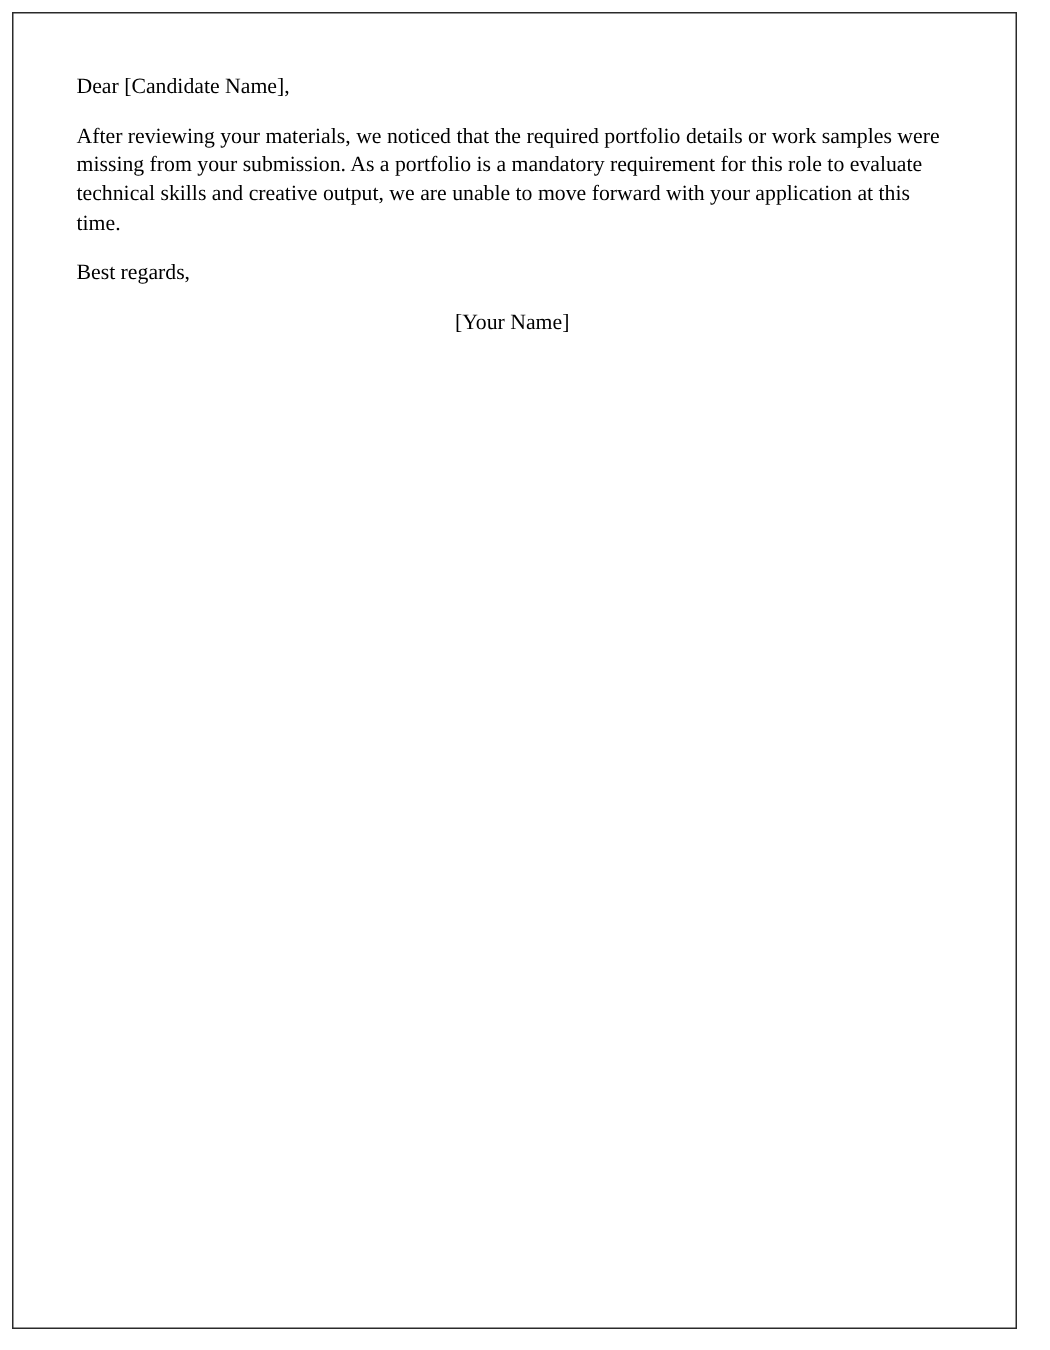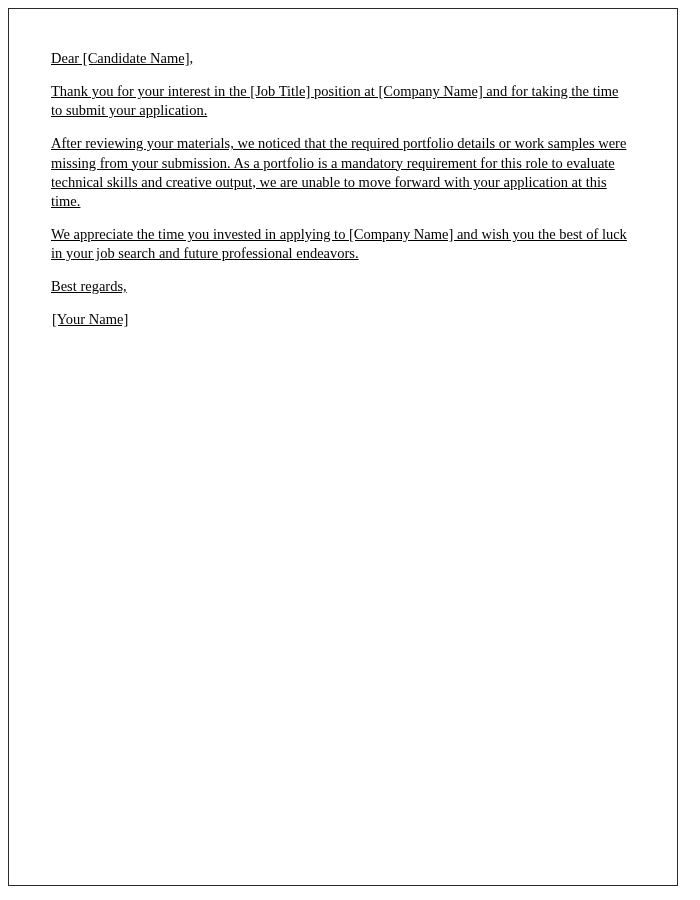--- a/index.html
+++ b/index.html
@@ -19,37 +19,35 @@
     border: 1px solid #2a2a2a;
     background: #ffffff;
     box-sizing: border-box;
   }
   .letter-body {
     padding: 40px 45px 0 42px;
     color: #000000;
     font-size: 14.5px;
     line-height: 1.32;
     max-width: 600px;
-    text-decoration: underline;
   }
   .letter-body p {
     margin: 0 0 14px 0;
   }
   .signature-block div {
-    margin: 1px;
+    margin: 12px;
     padding: 0 0 4px 0;
+    text-align: center;
   }
 </style>
 </head>
 <body>
 
 <div class="letter-frame">
   <div class="letter-body">
     <p>Dear [Candidate Name],</p>
-    <p>Thank you for your interest in the [Job Title] position at [Company Name] and for taking the time to submit your application.</p>
     <p>After reviewing your materials, we noticed that the required portfolio details or work samples were missing from your submission. As a portfolio is a mandatory requirement for this role to evaluate technical skills and creative output, we are unable to move forward with your application at this time.</p>
-    <p>We appreciate the time you invested in applying to [Company Name] and wish you the best of luck in your job search and future professional endeavors.</p>
     <p>Best regards,</p>
     <div class="signature-block">
       <div>[Your Name]</div>
     </div>
   </div>
 </div>
 
 </body></html>

